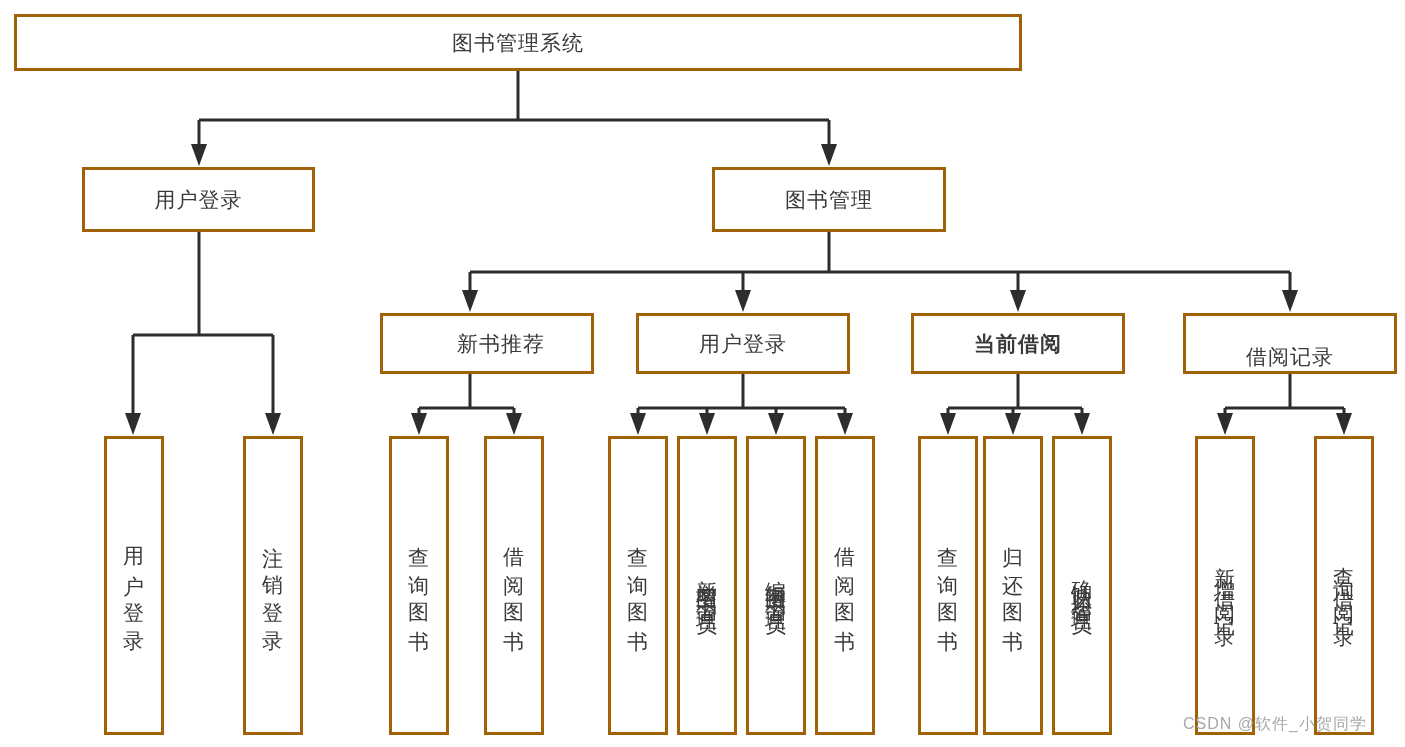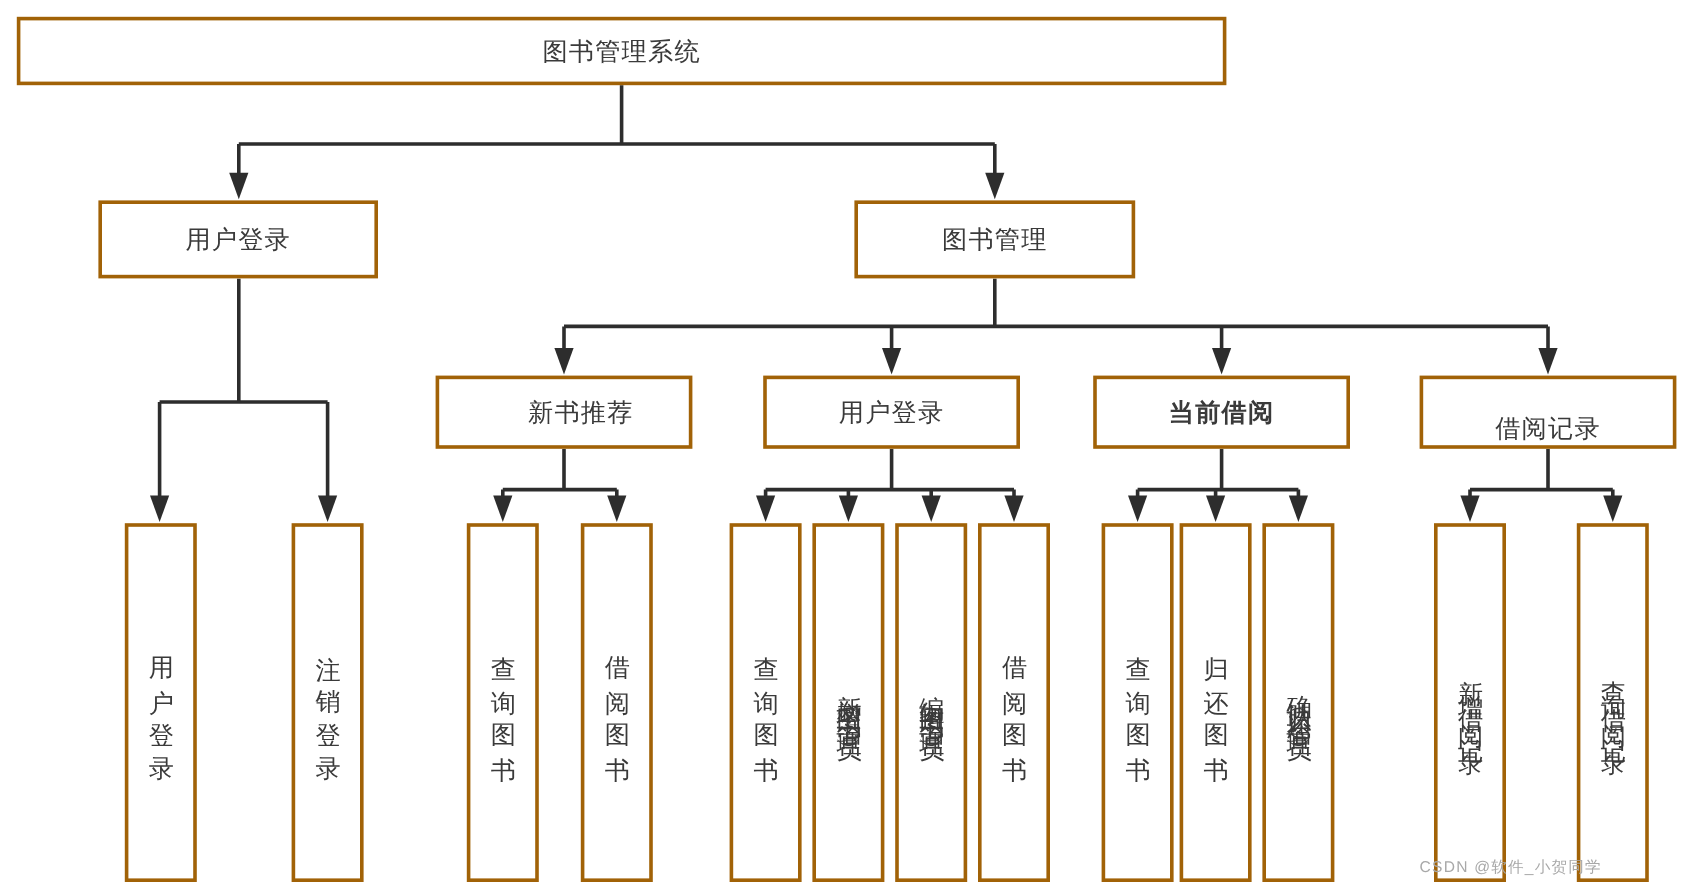--- a/index.html
+++ b/index.html
@@ -47,21 +47,21 @@
   }
   .v-box.gap-wide span   { letter-spacing: 28px; }
   .v-box.gap-medium span { letter-spacing: 12px; }
   .v-box.gap-tight span  { letter-spacing: 5px; }
 
   
   #root-box        { left: 14px;   top: 14px;  width: 1008px; height: 57px; }
   #user-login-box  { left: 82px;   top: 167px; width: 233px;  height: 65px; }
   #book-mgmt-box   { left: 712px;  top: 167px; width: 234px;  height: 65px; }
   .l3 { top: 313px; width: 214px; height: 61px; }
-  #recommend-box   { left: 363px; padding-left: 28px; }
+  #recommend-box   { left: 380px; padding-left: 28px; }
   #borrowing-box   { left: 636px; }
   #current-box     { left: 911px; font-weight: bold; }
   #records-box     { left: 1183px; align-items: flex-end; }
   .leaf { top: 436px; width: 60px; height: 299px; }
   #leaf-1  { left: 104px; }
   #leaf-2  { left: 243px; }
   #leaf-3  { left: 389px; }
   #leaf-4  { left: 484px; }
   #leaf-5  { left: 608px; }
   #leaf-6  { left: 677px; }
@@ -70,21 +70,21 @@
   #leaf-9  { left: 918px; }
   #leaf-10 { left: 983px; }
   #leaf-11 { left: 1052px; }
   #leaf-12 { left: 1195px; }
   #leaf-13 { left: 1314px; }
 
   #watermark {
     position: absolute;
     left: 1183px;
     top: 714px;
-    font-size: 13px;
+    font-size: 16px;
     color: #a8a8a8;
     letter-spacing: 1px;
     white-space: nowrap;
     z-index: 5;
   }
   .line {
     fill: none;
     stroke: #2d2d2d;
     stroke-width: 3;
   }

